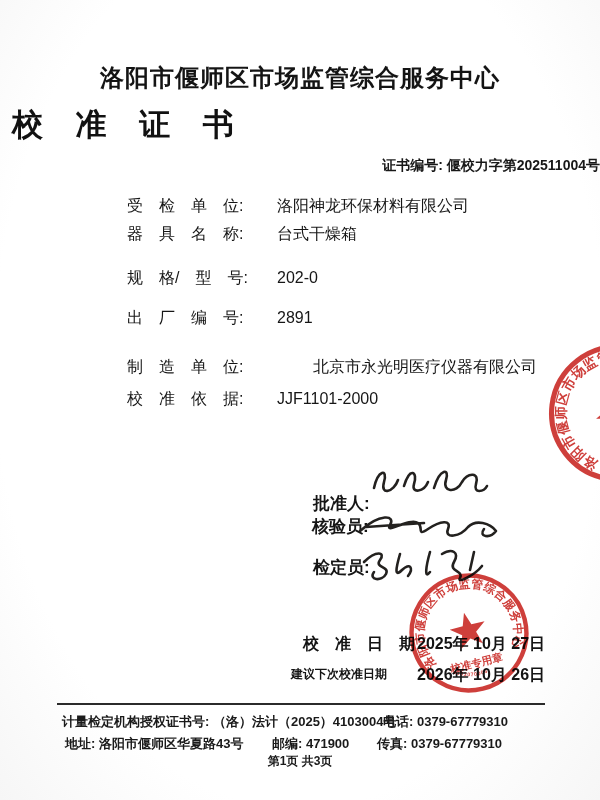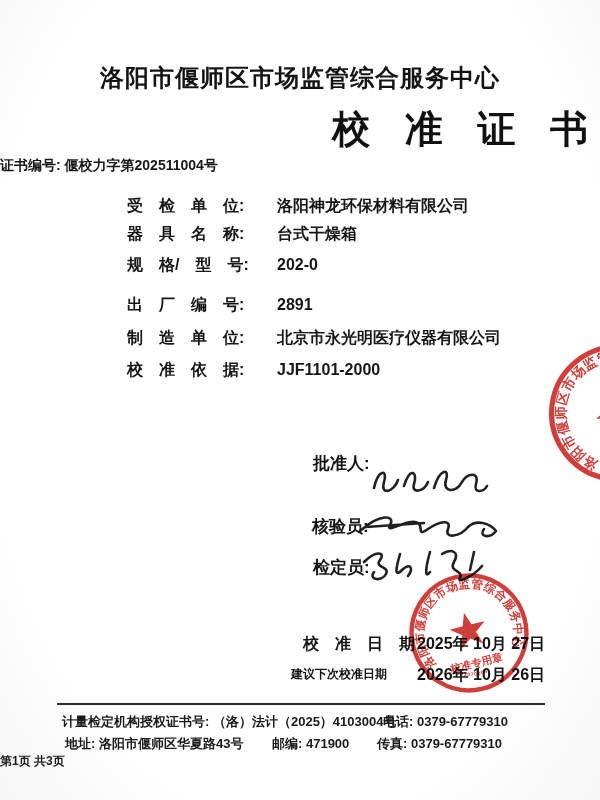--- a/index.html
+++ b/index.html
@@ -14,46 +14,46 @@
     background: radial-gradient(ellipse at 50% 45%, #ffffff 72%, #f6f6f6 100%);
     padding-left: 12px;
   }
   .org-title {
     position:absolute; top:62px; left:0; width:600px;
     text-align:center; font-size:24px; font-weight:bold; letter-spacing:1px;
     color:#141414;
   }
   .doc-title {
     position:absolute; top:104px; left:0; width:600px;
-    text-align:right; font-size:38px; font-weight:bold;
+    text-align:left; font-size:31px; font-weight:bold;
     letter-spacing:12px; text-indent:12px; color:#111;
   }
   .cert-line {
     position:absolute; top:157px; left:0; width:600px;
-    text-align:left; font-size:14px; font-weight:bold; color:#181818;
+    text-align:right; font-size:14px; font-weight:bold; color:#181818;
   }
   .fields {
     position:absolute; left:127px; top:197px; width:430px;
   }
-  .field-row { display:flex; font-size:16px; font-weight:bold; line-height:17px; color:#161616; }
+  .field-row { display:flex; font-size:16px; font-weight:normal; line-height:17px; color:#161616; }
   .field-row .flabel { width:126px; flex:none; }
   .field-row .fvalue { margin-left:24px; white-space:nowrap; }
   .fr1 { margin-bottom:11px; }
-  .fr2 { margin-bottom:14px; }
+  .fr2 { margin-bottom:27px; }
   .fr3 { margin-bottom:23px; }
-  .fr4 { margin-bottom:16px; }
-  .fr5 { margin-bottom:15px; }
+  .fr4 { margin-bottom:32px; }
+  .fr5 { margin-bottom:15px;gap:36px; }
   .sig-label { position:absolute; font-size:17px; font-weight:bold; color:#151515; white-space:nowrap; }
   .sig-svg { position:absolute; overflow:visible; }
   .sig-svg path { fill:none; stroke:#23211f; stroke-width:2.6; stroke-linecap:round; stroke-linejoin:round; }
   .date-label, .date-value { position:absolute; font-size:16px; font-weight:bold; color:#141414; white-space:nowrap; }
   .date-label2 { font-size:12px; }
   .footer-rule { position:absolute; top:703px; left:57px; width:488px; border-top:2px solid #2b2b2b; }
   .ftext { position:absolute; font-size:13px; font-weight:bold; color:#1a1a1a; white-space:nowrap; }
-  .page-info { position:absolute; top:753px; left:0; width:600px; text-align:left; font-size:12px; font-weight:bold; color:#1a1a1a; }
+  .page-info { position:absolute; top:753px; left:0; width:600px; text-align:center; font-size:12px; font-weight:bold; color:#1a1a1a; }
   .seal { position:absolute; mix-blend-mode:multiply; opacity:0.88; }
   .seal svg { width:100%; height:100%; overflow:visible; }
   .seal-bottom { left:406px; top:570px; width:126px; height:126px; transform:rotate(-14deg); }
   .seal-right  { left:545px; top:340px; width:146px; height:146px; transform:rotate(-38deg); }
 </style>
 </head>
 <body>
 
 <div class="page">
 
@@ -81,21 +81,21 @@
     <div class="field-row fr5">
       <span class="flabel">制　造　单　位:</span>
       <span class="fvalue">北京市永光明医疗仪器有限公司</span>
     </div>
     <div class="field-row">
       <span class="flabel">校　准　依　据:</span>
       <span class="fvalue">JJF1101-2000</span>
     </div>
   </div>
 
-  <span class="sig-label" style="left:313px; top:452px;">批准人:</span>
+  <span class="sig-label" style="left:313px; top:492px;">批准人:</span>
   <svg class="sig-svg" style="left:368px; top:458px; width:125px; height:46px;" viewBox="0 0 125 46">
     <path d="M6,30 C10,12 20,10 16,24 C12,38 26,34 30,22 M36,28 C42,8 50,14 46,26 C43,36 56,34 60,24 M66,30 C72,10 82,10 78,22 C74,34 88,36 94,24 C100,14 112,14 108,26 C105,36 116,34 119,28"></path>
   </svg>
 
   <span class="sig-label" style="left:312px; top:515px;">核验员:</span>
   <svg class="sig-svg" style="left:356px; top:503px; width:148px; height:44px;" viewBox="0 0 148 44">
     <path d="M4,28 C24,10 40,12 34,22 C28,32 54,14 62,20 C68,24 60,34 72,26 C84,18 96,16 92,26 C88,36 104,34 112,24 C120,16 134,20 140,28 C134,36 122,34 128,26 M10,24 L68,20"></path>
   </svg>
 
   <span class="sig-label" style="left:313px; top:556px;">检定员:</span>

